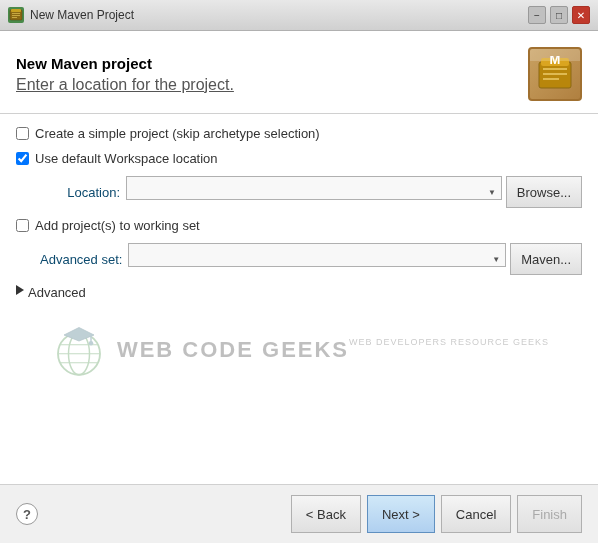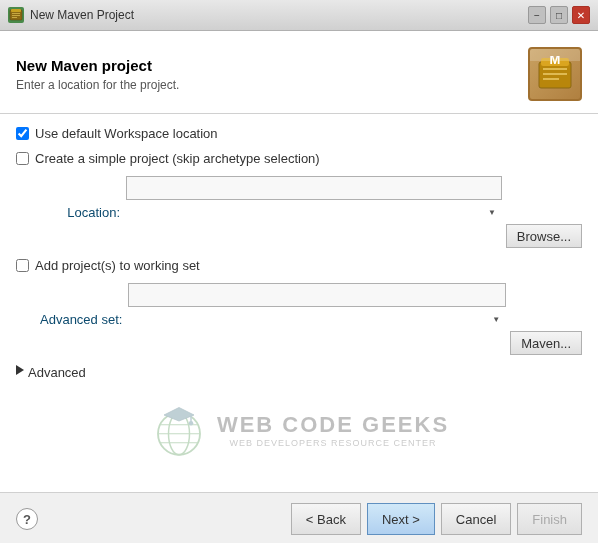--- a/index.html
+++ b/index.html
@@ -92,22 +92,23 @@
     }
 
     .header-title {
       font-size: 15px;
       font-weight: bold;
       color: #000;
       margin-bottom: 4px;
     }
 
     .header-subtitle {
-      font-size: 12px;
+      font-size: 16px;
       color: #555;
+      text-decoration: underline;
     }
 
     .maven-icon {
       width: 54px;
       height: 54px;
       background: linear-gradient(135deg, #c8a060, #b08040);
       border: 2px solid #a07030;
       border-radius: 4px;
       display: flex;
       align-items: center;
@@ -204,28 +205,27 @@
       position: absolute;
       right: 6px;
       top: 50%;
       transform: translateY(-50%);
       font-size: 8px;
       color: #555;
       pointer-events: none;
     }
 
     .browse-btn, .more-btn {
-      height: 24px;
+      height: 32px;
       padding: 0 10px;
       border: 1px solid #b0b0b0;
       background: linear-gradient(to bottom, #f5f5f5, #e0e0e0);
       cursor: pointer;
       color: #333;
       white-space: nowrap;
-      margin-top: 48px;
     }
 
     .advanced-row {
       display: flex;
       align-items: flex-start;
       gap: 4px;
       margin-top: 4px;
     }
 
     .triangle-icon {
@@ -262,21 +262,20 @@
       gap: 8px;
     }
 
     .watermark-icon-svg {
       width: 60px;
       height: 60px;
     }
 
     .watermark-text-block {
       display: flex;
-      flex-direction: column;
     }
 
     .watermark-main {
       font-size: 22px;
       font-weight: bold;
       color: #4a4a4a;
       letter-spacing: 2px;
     }
 
     .watermark-sub {
@@ -313,21 +312,21 @@
       color: #555;
       font-size: 13px;
     }
 
     .footer-buttons {
       display: flex;
       gap: 6px;
     }
 
     .footer-btn {
-      height: 32px;
+      height: 38px;
       padding: 0 14px;
       border: 1px solid #b0b0b0;
       background: linear-gradient(to bottom, #f5f5f5, #e0e0e0);
       cursor: pointer;
       color: #333;
     }
 
     .footer-btn.primary {
       background: linear-gradient(to bottom, #d0e8f8, #b0d0f0);
       border-color: #6090c0;
@@ -380,27 +379,27 @@
         <rect x="6" y="17" width="24" height="2" fill="#f0d070" opacity="0.7"></rect>
         <rect x="6" y="22" width="16" height="2" fill="#f0d070" opacity="0.7"></rect>
         <text x="18" y="8" text-anchor="middle" font-size="7" font-weight="bold" fill="white">M</text>
       </svg>
     </div>
   </div>
 
   <div class="form-section">
 
     <div class="checkbox-row">
+      <input type="checkbox" id="simpleProject" style="">
+      <label for="simpleProject" class="checkbox-label">Create a simple project (skip archetype selection)</label>
+    </div>
+
+    <div class="checkbox-row">
       <input type="checkbox" id="defaultWorkspace" checked="" style="">
       <label for="defaultWorkspace" class="checkbox-label">Use default Workspace location</label>
-    </div>
-
-    <div class="checkbox-row">
-      <input type="checkbox" id="simpleProject" style="">
-      <label for="simpleProject" class="checkbox-label">Create a simple project (skip archetype selection)</label>
     </div>
 
     <div class="field-row indented">
       <span class="field-label">Location:</span>
       <div class="field-input-group">
         <div class="select-wrapper">
           <select class="field-select">
             <option value=""></option>
           </select>
           <span class="select-arrow">▼</span>
@@ -442,21 +441,21 @@
             <line x1="12" y1="45" x2="68" y2="45" stroke="#5a9a5a" stroke-width="1.5"></line>
             <line x1="15" y1="33" x2="65" y2="33" stroke="#5a9a5a" stroke-width="1.5"></line>
             <line x1="15" y1="57" x2="65" y2="57" stroke="#5a9a5a" stroke-width="1.5"></line>
 
             <polygon points="40,10 20,20 40,28 60,20" fill="#4a7a8a" stroke="#2a5a6a" stroke-width="1"></polygon>
             <rect x="55" y="20" width="2" height="10" fill="#4a7a8a"></rect>
             <circle cx="56" cy="31" r="3" fill="#4a7a8a"></circle>
           </svg>
           <div class="watermark-text-block">
             <span class="watermark-main">WEB CODE GEEKS</span>
-            <span class="watermark-sub">WEB DEVELOPERS RESOURCE CENTER</span>
+            <span class="watermark-sub">WEB DEVELOPERS RESOURCE GEEKS</span>
           </div>
         </div>
       </div>
     </div>
 
   </div>
 
   <div class="footer-section">
     <div class="footer-left">
       <button class="help-btn">?</button>

